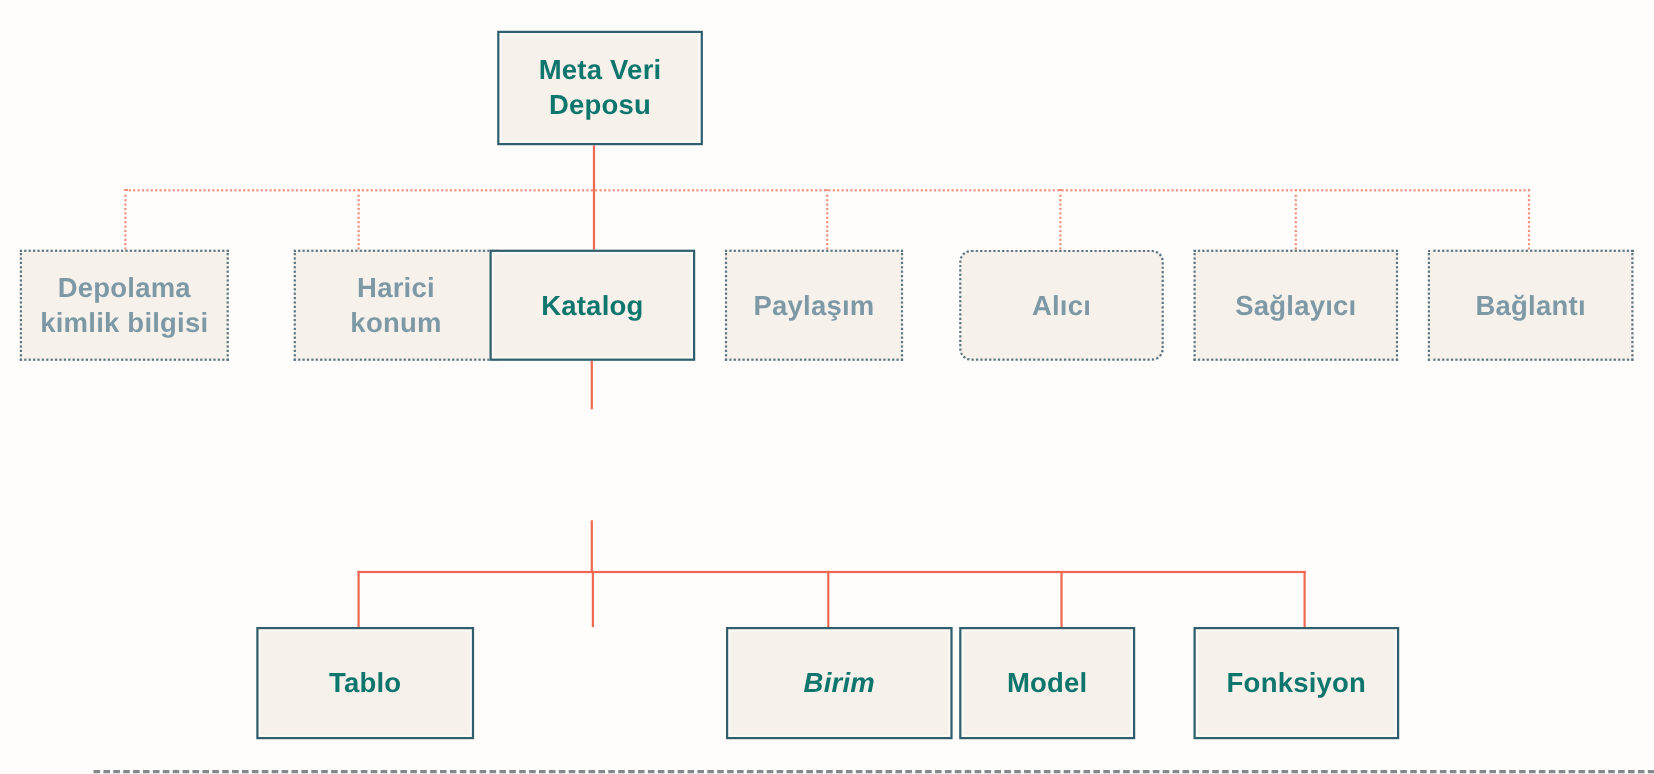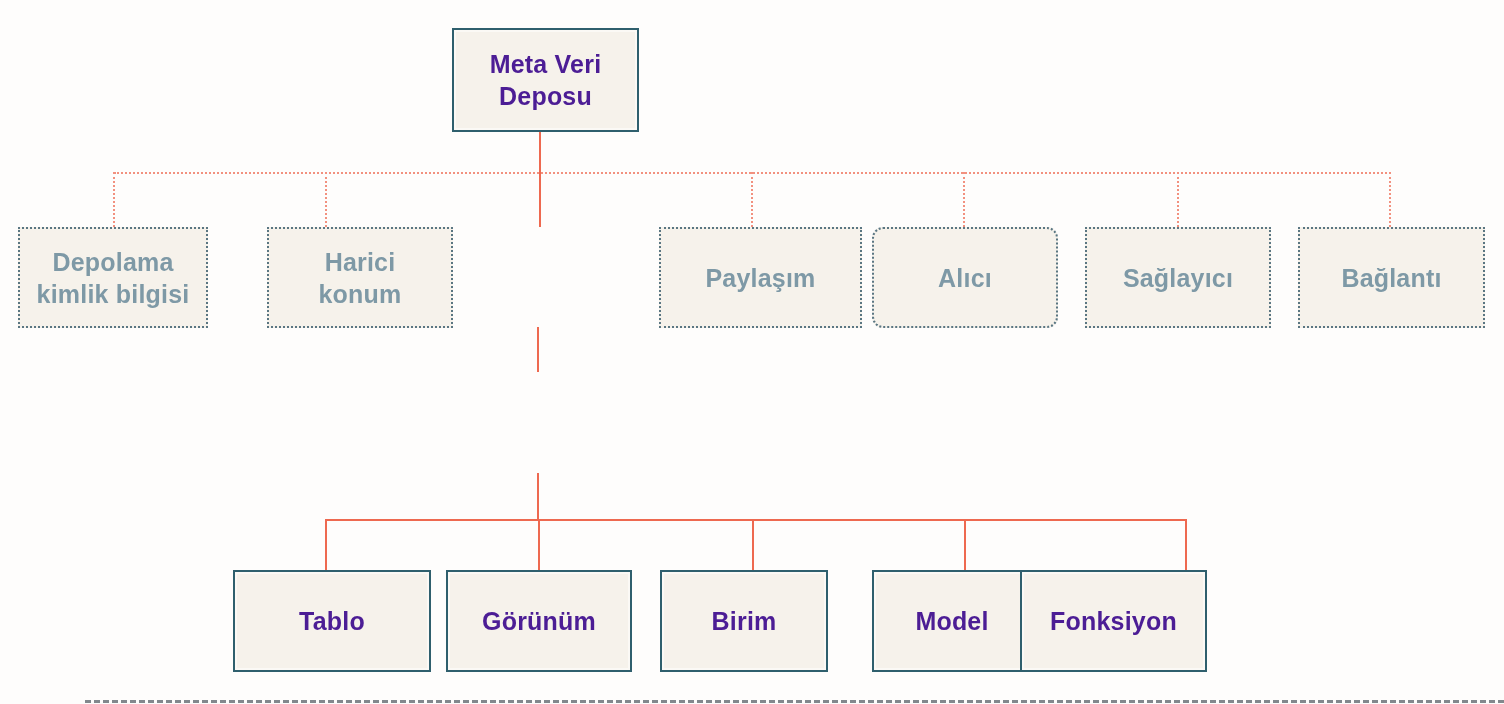--- a/index.html
+++ b/index.html
@@ -17,50 +17,50 @@
     display:flex;align-items:center;justify-content:center;
     text-align:center;
     font-weight:600;
     font-size:25px;
     line-height:1.28;
     white-space:pre-line;
     letter-spacing:.2px;
   }
   .solid-box{
     border:2px solid #2f5f6d;
-    color:#4c1d95;
+    color:#0f766e;
     box-shadow:inset 0 0 0 2px #fbf9f5;
   }
   .dotted-box{
     border:2px dotted #5a7682;
     color:#7e99a6;
   }
   
   .v-solid{position:absolute;width:2px;background:#ee6950;}
   .h-solid{position:absolute;height:2px;background:#ee6950;}
   .v-dotted{position:absolute;width:0;border-left:2px dotted #f2917f;}
   .h-dotted{position:absolute;height:0;border-top:2px dotted #f2917f;}
 
   
   #n-root      {left:452px;top:28px; width:187px;height:104px;}
   .row2        {top:227px;height:101px;}
   #n-depolama  {left:18px;  width:190px;}
   #n-harici    {left:235px; width:186px;margin-left:32px;}
   #n-katalog   {left:445px; width:187px;}
-  #n-paylasim  {left:659px; width:203px;}
+  #n-paylasim  {left:659px; width:162px;}
   #n-alici     {left:872px; width:186px;border-radius:11px;}
   #n-saglayici {left:1085px;width:186px;}
   #n-baglanti  {left:1298px;width:187px;}
   #n-sema      {left:445px;top:372px;width:187px;height:101px;}
   .row4        {top:570px;height:102px;}
   #n-tablo     {left:233px; width:198px;}
   #n-gorunum   {left:446px; width:186px;}
-  #n-birim     {left:660px; width:168px;}
+  #n-birim     {left:660px; width:206px;font-style:italic;}
   #n-model     {left:872px; width:160px;text-align:center;}
-  #n-fonksiyon {left:1020px;width:187px;}
+  #n-fonksiyon {left:1085px;width:187px;}
 
   
   #c-root-katalog {left:539px;top:132px;height:95px;}
   #c-dotted-bus   {left:114px;top:172px;width:1277px;}
   #c-stub-depolama {left:113px; top:172px;height:55px;}
   #c-stub-harici   {left:325px; top:172px;height:55px;}
   #c-stub-paylasim {left:751px; top:172px;height:55px;}
   #c-stub-alici    {left:963px; top:172px;height:55px;}
   #c-stub-saglayici{left:1177px;top:172px;height:55px;}
   #c-stub-baglanti {left:1389px;top:172px;height:55px;}
@@ -106,40 +106,40 @@
   </div>
 
   <div class="box dotted-box row2" id="n-depolama">
     <span>Depolama
 kimlik bilgisi</span>
   </div>
   <div class="box dotted-box row2" id="n-harici">
     <span>Harici
 konum</span>
   </div>
+  <div class="box solid-box row2" id="n-katalog">
+    <span>Katalog</span>
+  </div>
   <div class="box dotted-box row2" id="n-paylasim">
     <span>Paylaşım</span>
   </div>
   <div class="box dotted-box row2" id="n-alici">
     <span>Alıcı</span>
   </div>
   <div class="box dotted-box row2" id="n-saglayici">
     <span>Sağlayıcı</span>
   </div>
   <div class="box dotted-box row2" id="n-baglanti">
     <span>Bağlantı</span>
   </div>
 
 
   <div class="box solid-box row4" id="n-tablo">
     <span>Tablo</span>
   </div>
-  <div class="box solid-box row4" id="n-gorunum">
-    <span>Görünüm</span>
-  </div>
   <div class="box solid-box row4" id="n-birim">
     <span>Birim</span>
   </div>
   <div class="box solid-box row4" id="n-model">
     <span>Model</span>
   </div>
   <div class="box solid-box row4" id="n-fonksiyon">
     <span>Fonksiyon</span>
   </div>
 

